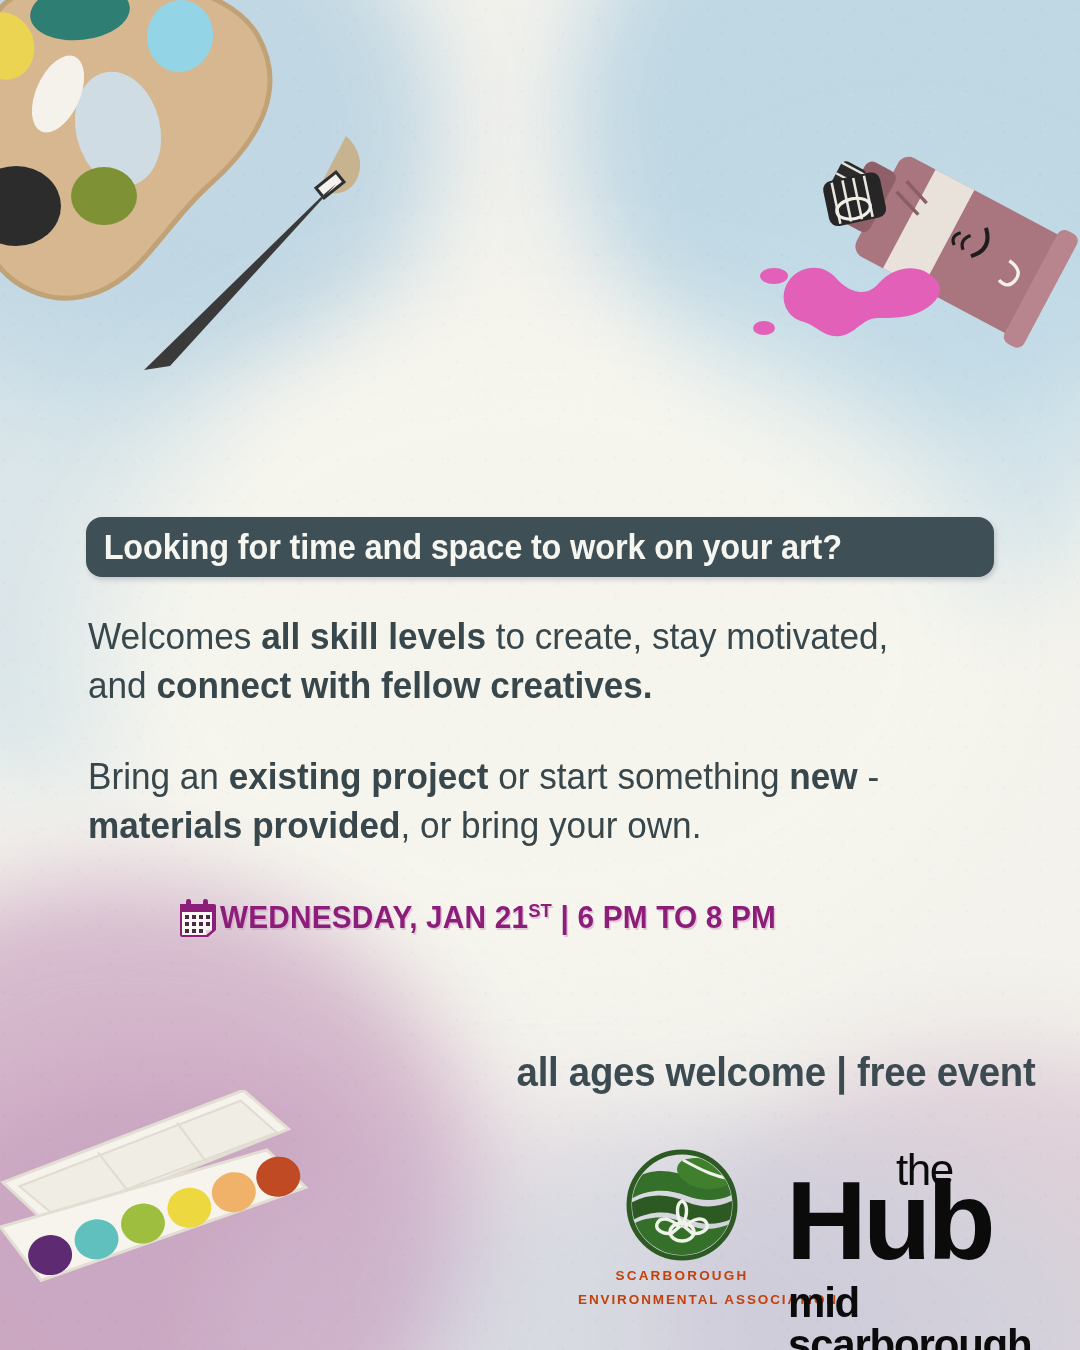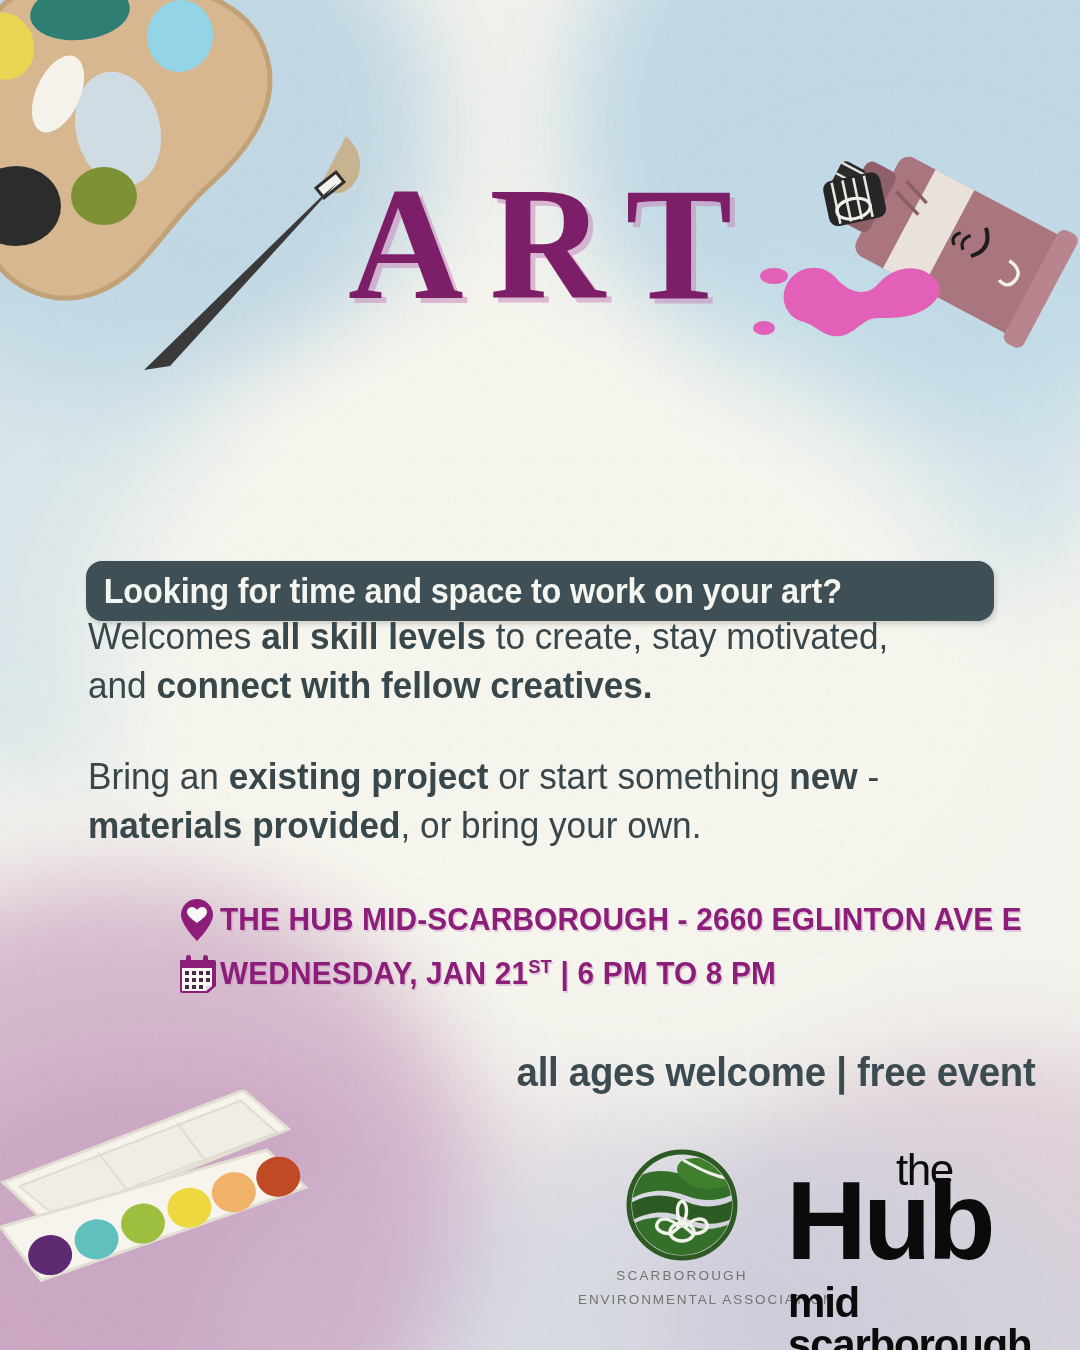--- a/index.html
+++ b/index.html
@@ -63,21 +63,20 @@
   .title-1 { font-size:160px; letter-spacing:26px; text-indent:26px; }
   .title-2 { font-size:178px; letter-spacing:22px; text-indent:22px; margin-top:-6px; }
 
   #tagline-banner {
     position:absolute; left:86px; top:517px;
     width:908px; height:60px;
     background:#3F4F56;
     border-radius:16px;
     display:flex; align-items:center;
     box-shadow:2px 3px 5px rgba(90,90,100,.25);
-    margin-top:44px;
   }
   #tagline-banner .tag-text {
     color:#F6F6F1;
     font-size:35px;
     font-weight:700;
     letter-spacing:-.2px;
     padding-left:19px;
     transform:scaleX(.93);
     transform-origin:left center;
     white-space:nowrap;
@@ -118,23 +117,23 @@
     letter-spacing:-.3px;
     white-space:nowrap;
     transform:scaleX(.96);
     transform-origin:right center;
   }
 
   
   #sea-logo { position:absolute; left:578px; top:1148px; width:208px; text-align:center; }
   #sea-logo .sea-mark { display:block; margin:0 auto; }
   .sea-name {
-    color:#737373;
+    color:#c2410c;
     font-size:13.5px;
-    font-weight:400;
+    font-weight:700;
     letter-spacing:2.2px;
     line-height:1.38;
     margin-top:5px;
     white-space:nowrap;
   }
   .sea-name.line2 { letter-spacing:1.9px; }
 
   #hub-logo { position:absolute; left:778px; top:1152px; width:292px; color:#0B0B0B; }
   #hub-logo .hub-the {
     font-size:44px; font-weight:400; letter-spacing:-1.5px;
@@ -227,46 +226,36 @@
       <ellipse cx="152" cy="132" rx="22" ry="20" fill="#9DBE3E"></ellipse>
       <ellipse cx="200" cy="122" rx="22" ry="20" fill="#EDD840"></ellipse>
       <ellipse cx="246" cy="112" rx="22" ry="20" fill="#F0B268"></ellipse>
       <ellipse cx="292" cy="102" rx="22" ry="20" fill="#BF4A24"></ellipse>
     </g>
   </svg>
 
   <div class="content">
 
     <div id="title-art">
-      <div class="title-line title-1">ART</div>
     </div>
 
     <div id="tagline-banner">
       <span class="tag-text">Looking for time and space to work on your art?</span>
     </div>
 
     <div class="body-para" id="para-1">
       <span>Welcomes </span><b>all skill levels</b><span> to create, stay motivated, and </span><b>connect with fellow creatives.</b>
     </div>
 
     <div class="body-para" id="para-2">
       <span>Bring an </span><b>existing project</b><span> or start something </span><b>new</b><span> - </span><b>materials provided</b><span>, or bring your own.</span>
     </div>
 
     <div id="details">
 
-      <div class="detail-row">
-        <span class="detail-icon">
-          <svg width="34" height="44" viewBox="0 0 34 44">
-            <path d="M17 1 C8 1 1 8 1 17 C1 27 17 43 17 43 C17 43 33 27 33 17 C33 8 26 1 17 1Z" fill="#8C1D79"></path>
-            <path d="M17 25 C12 21 7 18 7 14 C7 11 9.4 9 12 9 C14 9 16 10.4 17 12 C18 10.4 20 9 22 9 C24.6 9 27 11 27 14 C27 18 22 21 17 25Z" fill="#FBFAF6"></path>
-          </svg>
-        </span>
-        <span class="detail-text">THE HUB MID-SCARBOROUGH - 2660 EGLINTON AVE E</span>
-      </div>
 
       <div class="detail-row">
         <span class="detail-icon">
           <svg width="38" height="40" viewBox="0 0 38 40">
             <rect x="8" y="1" width="5" height="9" rx="2.4" fill="#8C1D79"></rect>
             <rect x="25" y="1" width="5" height="9" rx="2.4" fill="#8C1D79"></rect>
             <path d="M2 6 h34 a2 2 0 0 1 2 2 v24 l-8 7 h-26 a2 2 0 0 1 -2 -2 Z" fill="#8C1D79"></path>
             <path d="M4 14 h30 v18 l-6 5 h-24 Z" fill="#FBF8F4"></path>
             <g fill="#4A2A47">
               <rect x="7" y="17" width="4" height="4"></rect>

